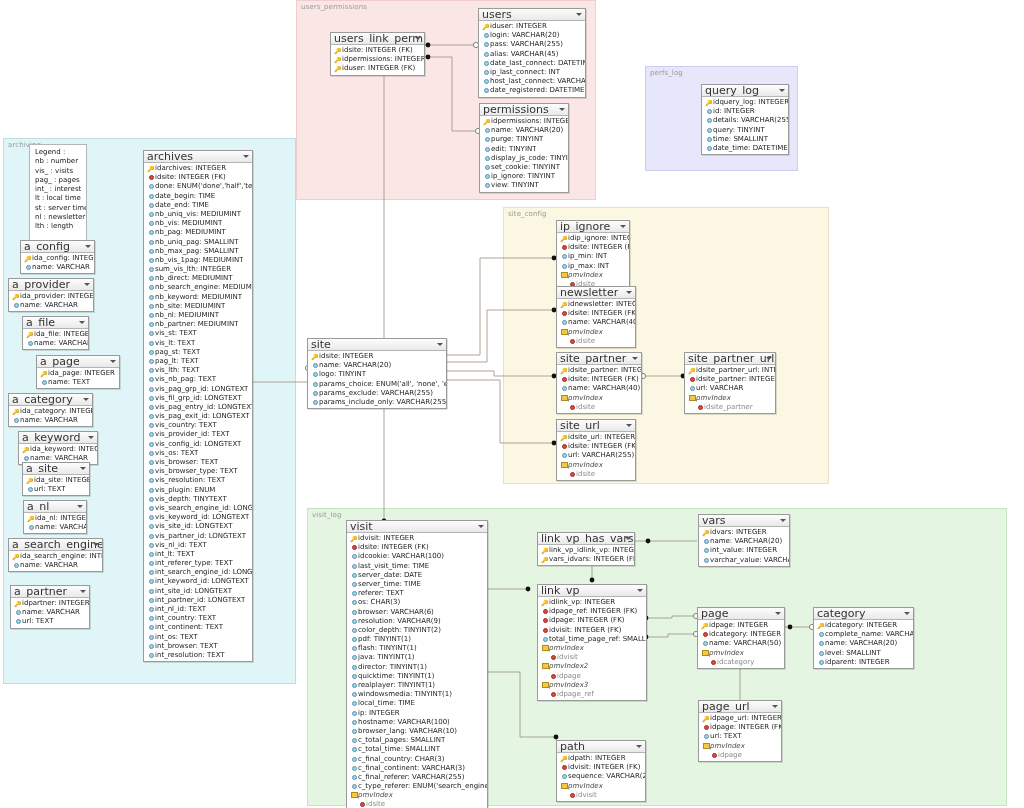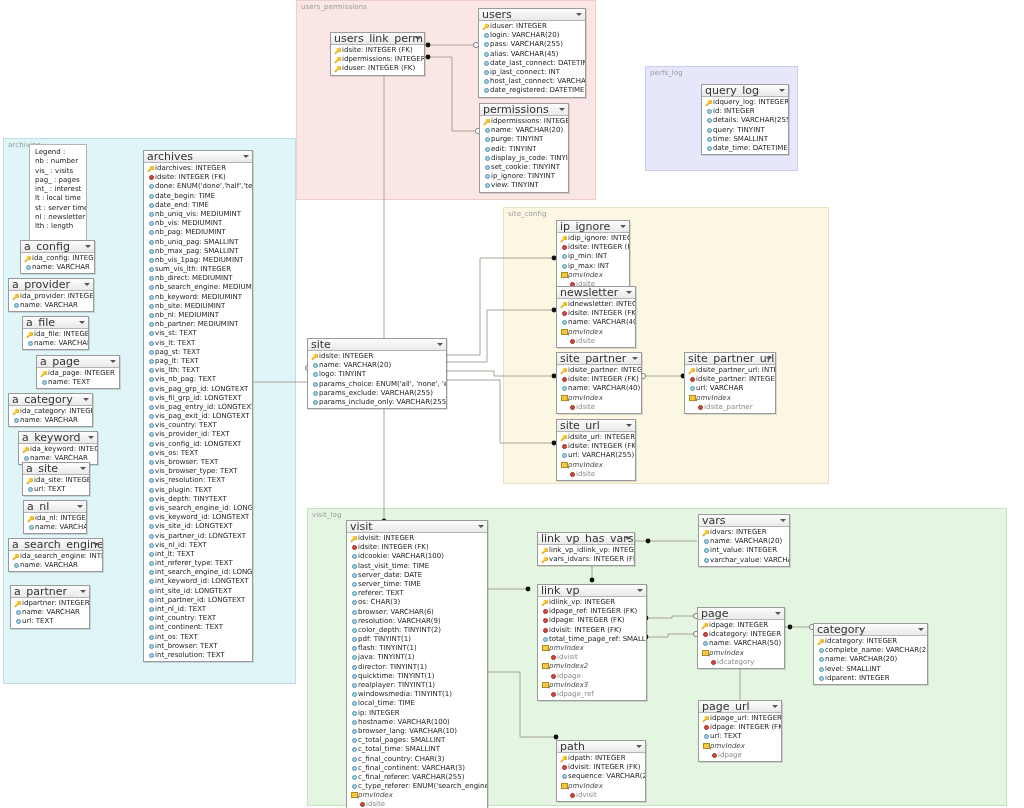--- a/index.html
+++ b/index.html
@@ -288,21 +288,21 @@
           <div class="row">
             <span class="key"><span class="b-col"></span></span>
             <span class="nm">vis_browser_type: TEXT</span>
           </div>
           <div class="row">
             <span class="key"><span class="b-col"></span></span>
             <span class="nm">vis_resolution: TEXT</span>
           </div>
           <div class="row">
             <span class="key"><span class="b-col"></span></span>
-            <span class="nm">vis_plugin: TEXT</span>
+            <span class="nm">vis_plugin: ENUM</span>
           </div>
           <div class="row">
             <span class="key"><span class="b-col"></span></span>
             <span class="nm">vis_depth: TINYTEXT</span>
           </div>
           <div class="row">
             <span class="key"><span class="b-col"></span></span>
             <span class="nm">vis_search_engine_id: LONGTEXT</span>
           </div>
           <div class="row">
@@ -1009,21 +1009,21 @@
           <div class="row idx">
             <span class="key"><span class="b-idx"></span></span>
             <span class="nm">pmvIndex</span>
           </div>
           <div class="row idxcol">
             <span class="key"><span class="b-fk"></span></span>
             <span class="nm">idcategory</span>
           </div>
         </div>
       </div>
-      <div class="tbl" style="left: 813px; top: 607px; width: 115px; margin-top: 16px;">
+      <div class="tbl" style="left: 813px; top: 607px; width: 101px;">
         <div class="thead"><span>category</span><span class="caret"></span></div>
         <div class="tbody">
           <div class="row">
             <span class="key b-pk">🔑</span>
             <span class="nm">idcategory: INTEGER</span>
           </div>
           <div class="row">
             <span class="key"><span class="b-col"></span></span>
             <span class="nm">complete_name: VARCHAR(255)</span>
           </div>

